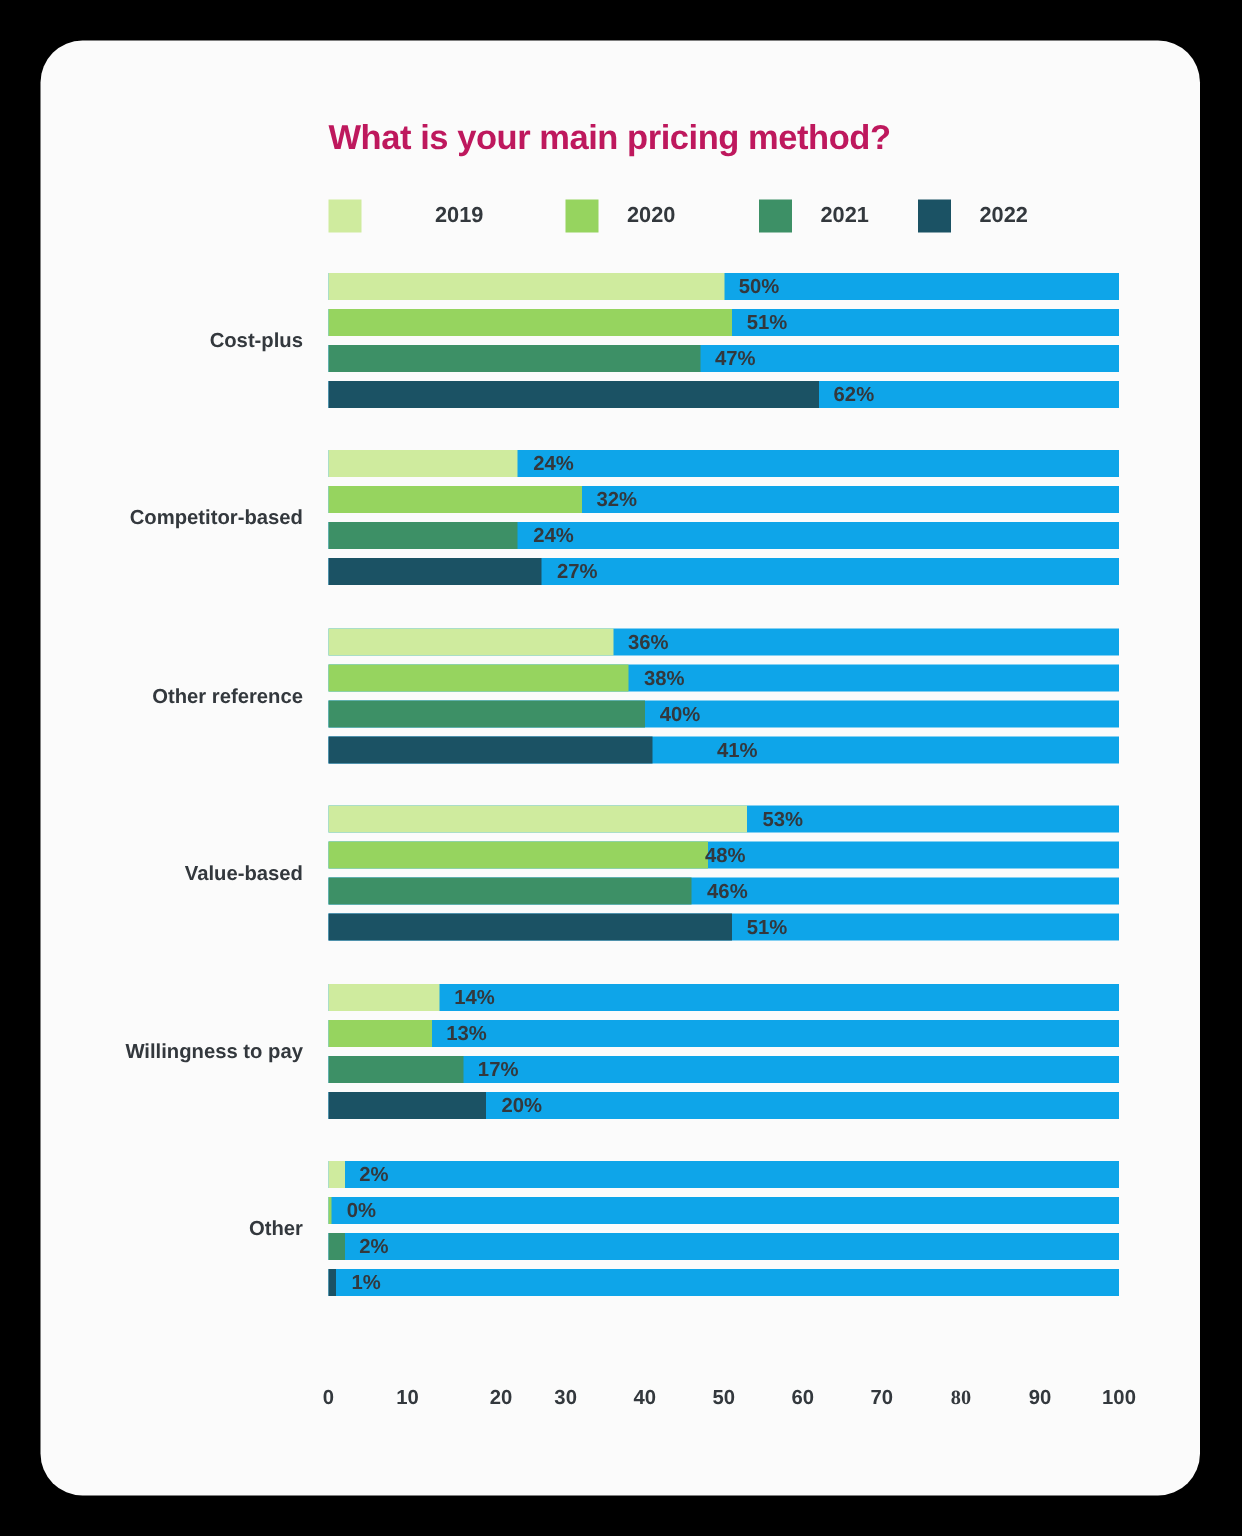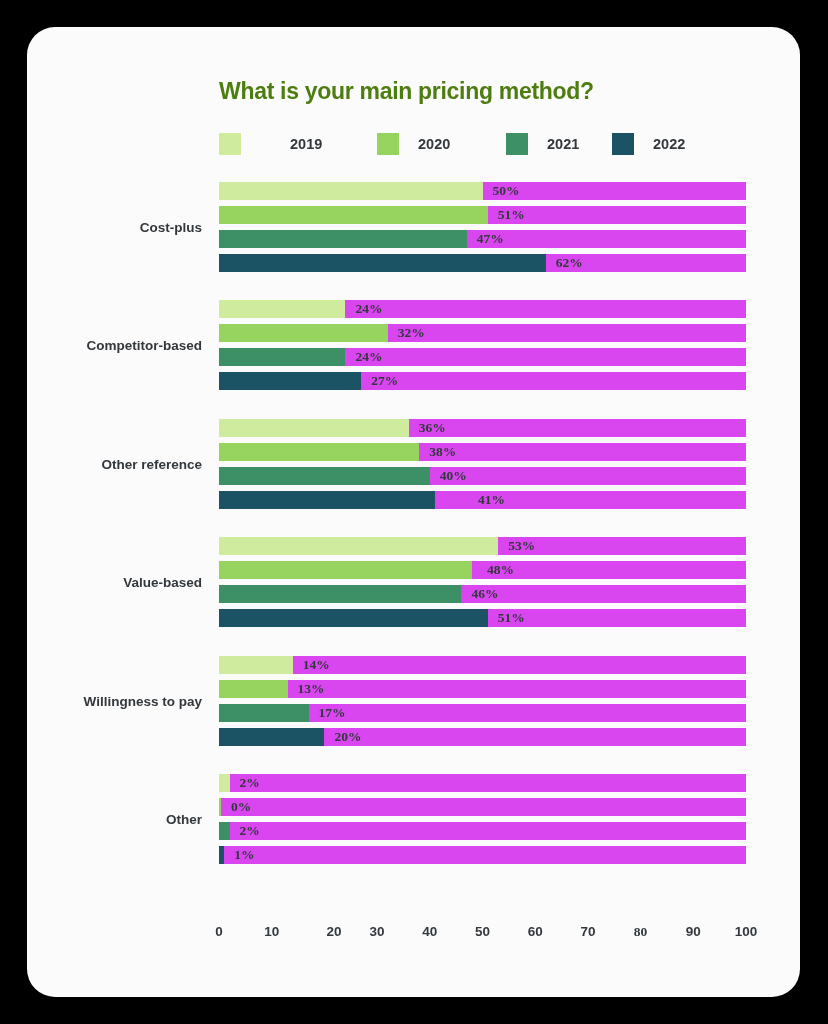--- a/index.html
+++ b/index.html
@@ -23,21 +23,21 @@
     overflow: hidden;
   }
 
   
   #chart-title {
     position: absolute;
     left: 192px;
     top: 51px;
     font-size: 23px;
     font-weight: bold;
-    color: #4d7c0f;
+    color: #be185d;
     letter-spacing: -0.3px;
     white-space: nowrap;
   }
 
   
   #legend {
     position: absolute;
     left: 192px;
     top: 102px;
     width: 470px;
@@ -81,22 +81,21 @@
     text-align: right;
     white-space: nowrap;
     transform: translateY(-50%);
   }
 
   .bar-track {
     position: absolute;
     left: 192px;
     width: 527px;
     height: 18px;
-    background: #d946ef;
-    font-family: Liberation Serif, serif;
+    background: #0ea5e9;
   }
 
   .bar-fill {
     position: absolute;
     left: 0;
     top: 0;
     height: 100%;
   }
 
   .bar-value {
@@ -205,21 +204,21 @@
         <div class="bar-fill" style="width: 216.07px; background: rgb(27, 82, 100);"></div>
         <div class="bar-value" style="left: 226.07px; margin-left: 33px;">41%</div>
       </div>
       <div class="cat-label" style="top: 555.2px;">Value-based</div>
       <div class="bar-track" style="top: 510.2px;">
         <div class="bar-fill" style="width: 279.31px; background: rgb(207, 235, 158);"></div>
         <div class="bar-value" style="left: 289.31px;">53%</div>
       </div>
       <div class="bar-track" style="top: 534.2px;">
         <div class="bar-fill" style="width: 252.96px; background: rgb(150, 212, 95);"></div>
-        <div class="bar-value" style="left: 268px; text-align: center;">48%</div>
+        <div class="bar-value" style="left: 251px; text-align: center;">48%</div>
       </div>
       <div class="bar-track" style="top: 558.2px;">
         <div class="bar-fill" style="width: 242.42px; background: rgb(61, 144, 102);"></div>
         <div class="bar-value" style="left: 252.42px;">46%</div>
       </div>
       <div class="bar-track" style="top: 582.2px;">
         <div class="bar-fill" style="width: 268.77px; background: rgb(27, 82, 100);"></div>
         <div class="bar-value" style="left: 278.77px;">51%</div>
       </div>
       <div class="cat-label" style="top: 673.6px;">Willingness to pay</div>

